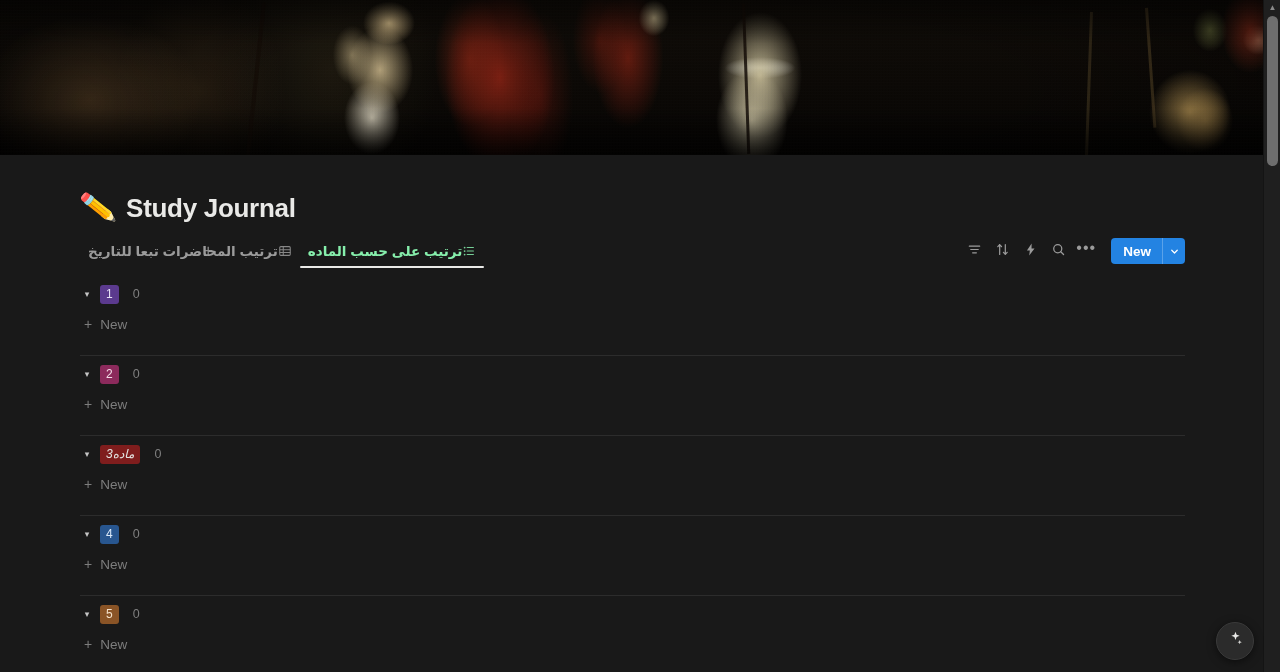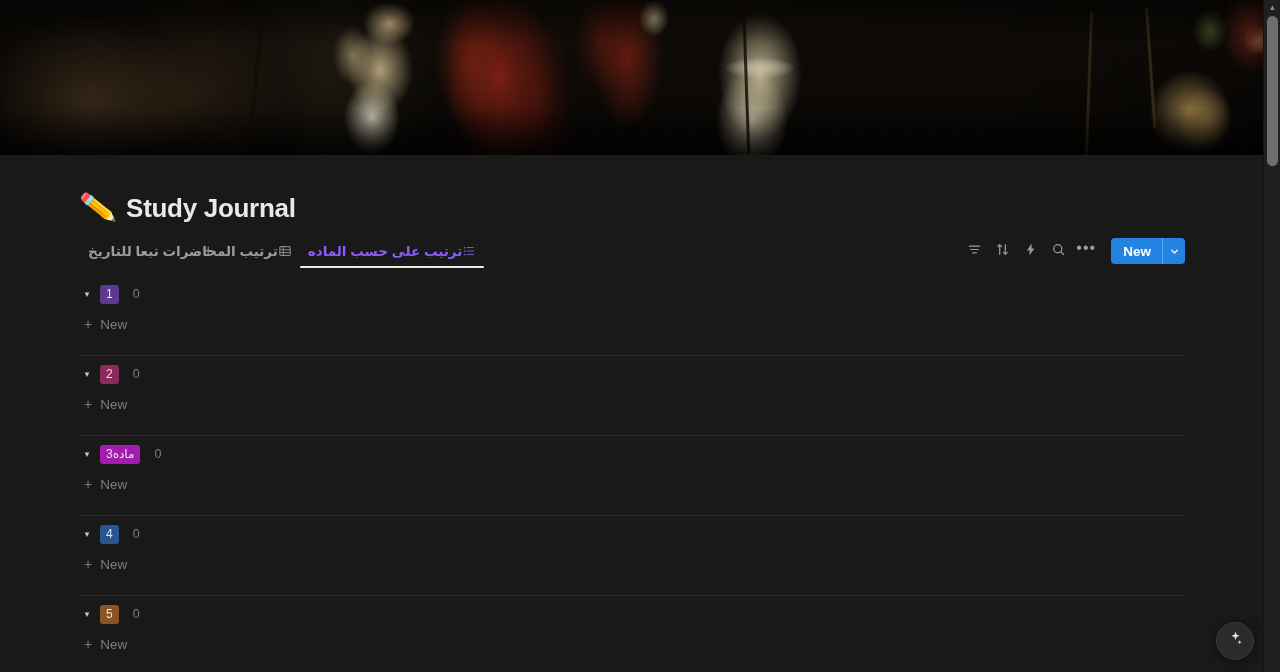--- a/index.html
+++ b/index.html
@@ -161,21 +161,21 @@
     align-items: center;
     height: 32px;
     padding: 0 8px;
     font-size: 13.5px;
     color: #9b9b9b;
     cursor: pointer;
     position: relative;
     white-space: nowrap;
     font-weight: bold;
   }
-  .tab.active { color: #8b5cf6; }
+  .tab.active { color: #86efac; }
   .tab.active::after {
     content: "";
     position: absolute;
     left: 0; right: 0; bottom: -1px;
     height: 2px;
     background: #e9e9e7;
     border-radius: 1px;
   }
   .tab .ticon { display: inline-flex; opacity: 0.85; }
   .tab-add {
@@ -460,21 +460,21 @@
           </div>
           <div class="group-new">
             <span class="plus">+</span>
             <span>New</span>
           </div>
           <div class="group-spacer"></div>
         </div>
         <div class="group">
           <div class="group-header">
             <span class="caret">▾</span>
-            <span class="gtag" style="background: #a21caf; color: rgb(227, 227, 225);">ماده3</span>
+            <span class="gtag" style="background: #7f1d1d; color: rgb(227, 227, 225); font-style: italic;">ماده3</span>
             <span class="gcount">0</span>
           </div>
           <div class="group-new">
             <span class="plus">+</span>
             <span>New</span>
           </div>
           <div class="group-spacer"></div>
         </div>
         <div class="group">
           <div class="group-header">

